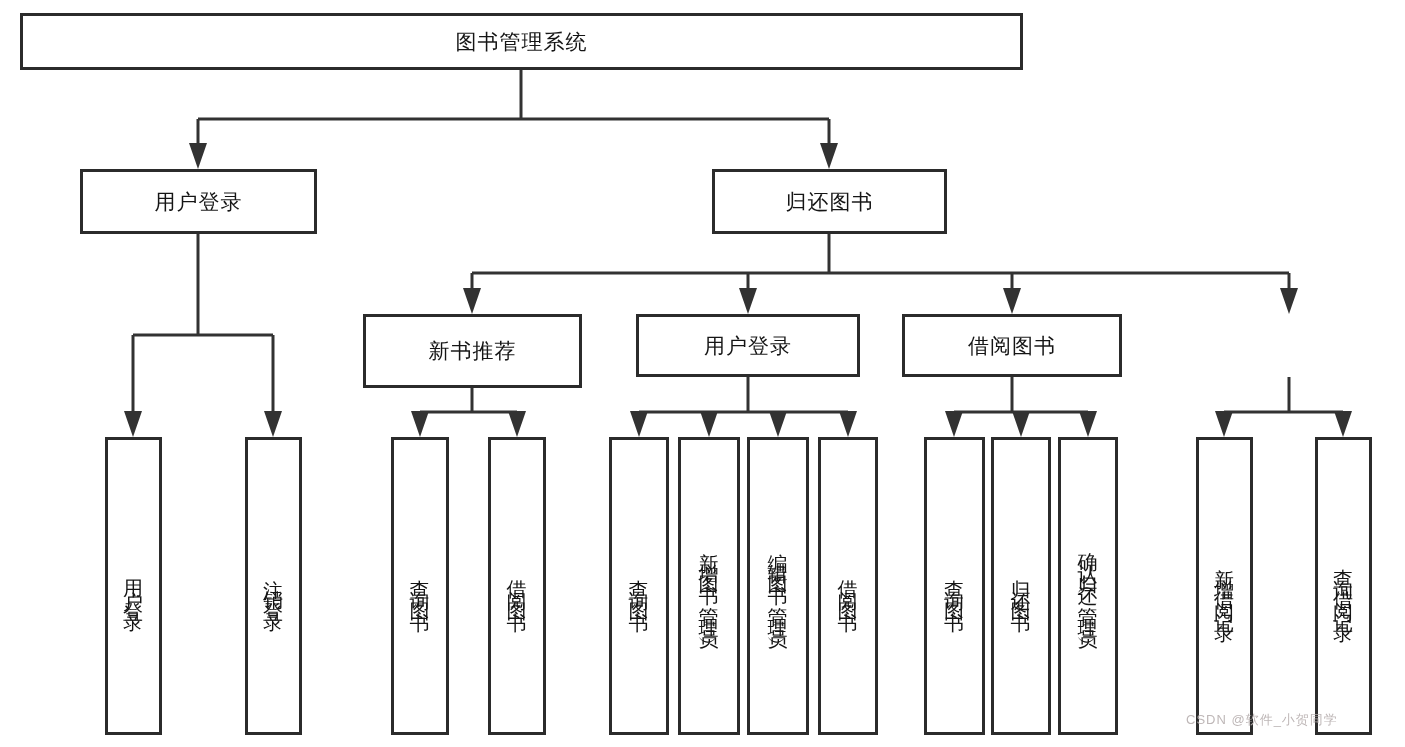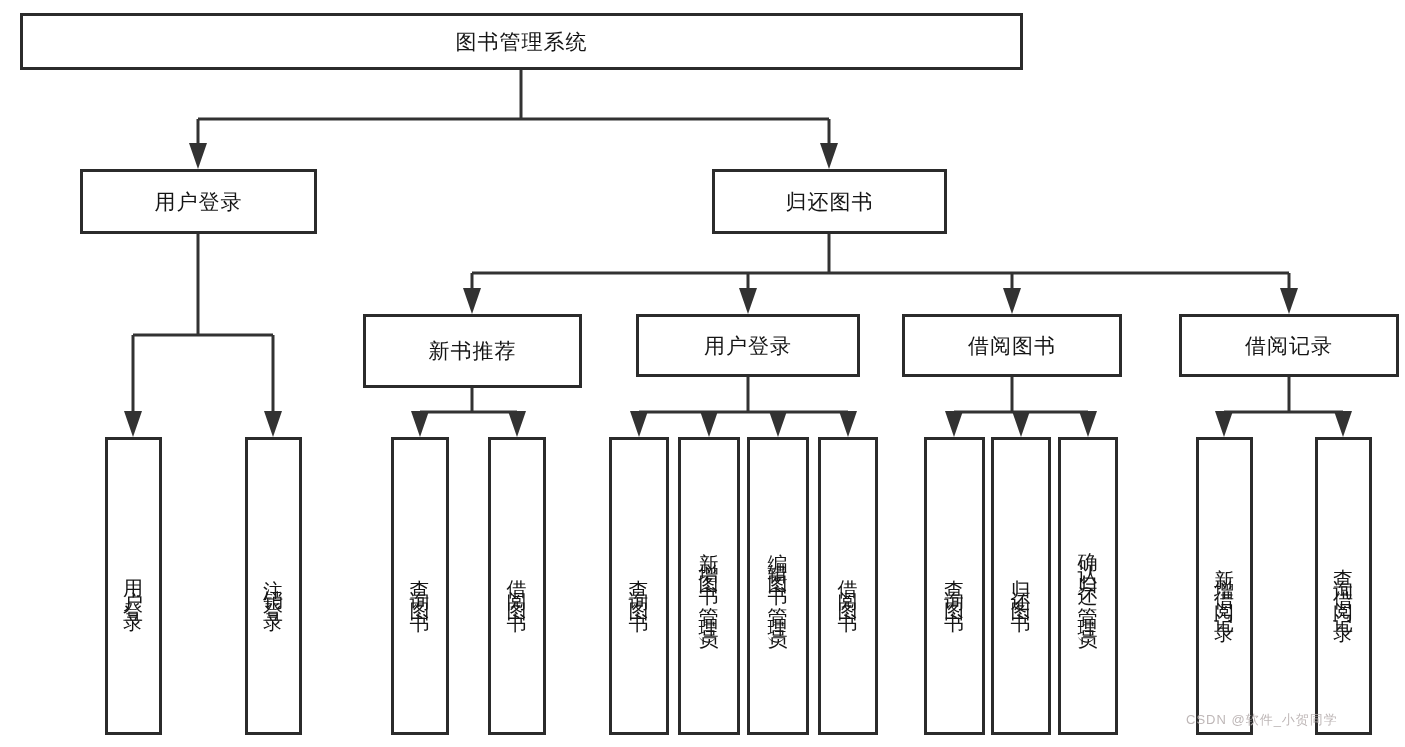--- a/index.html
+++ b/index.html
@@ -132,23 +132,20 @@
 
   <div class="box" style="left:363px;top:314px;width:219px;height:74px;">
     <span class="h-label">新书推荐</span>
   </div>
   <div class="box" style="left:636px;top:314px;width:224px;height:63px;">
     <span class="h-label">用户登录</span>
   </div>
   <div class="box" style="left:902px;top:314px;width:220px;height:63px;">
     <span class="h-label">借阅图书</span>
   </div>
-  <div class="box" style="left:1179px;top:314px;width:220px;height:63px;">
-    <span class="h-label">借阅记录</span>
-  </div>
 
   <div class="box" style="left:105px;top:437px;width:57px;height:298px;">
     <span class="v-label">用户登录</span>
   </div>
   <div class="box" style="left:245px;top:437px;width:57px;height:298px;">
     <span class="v-label">注销登录</span>
   </div>
 
   <div class="box" style="left:391px;top:437px;width:58px;height:298px;">
     <span class="v-label">查询图书</span>

